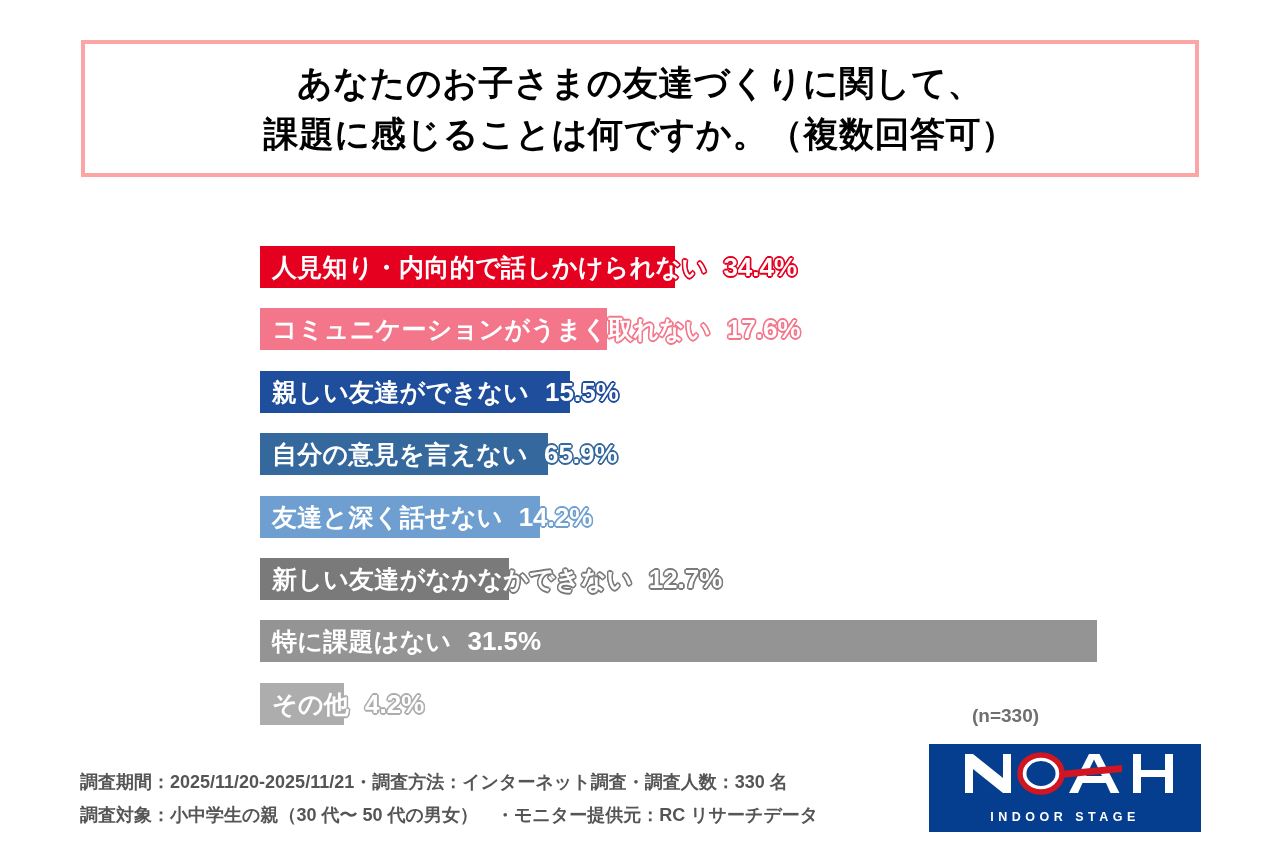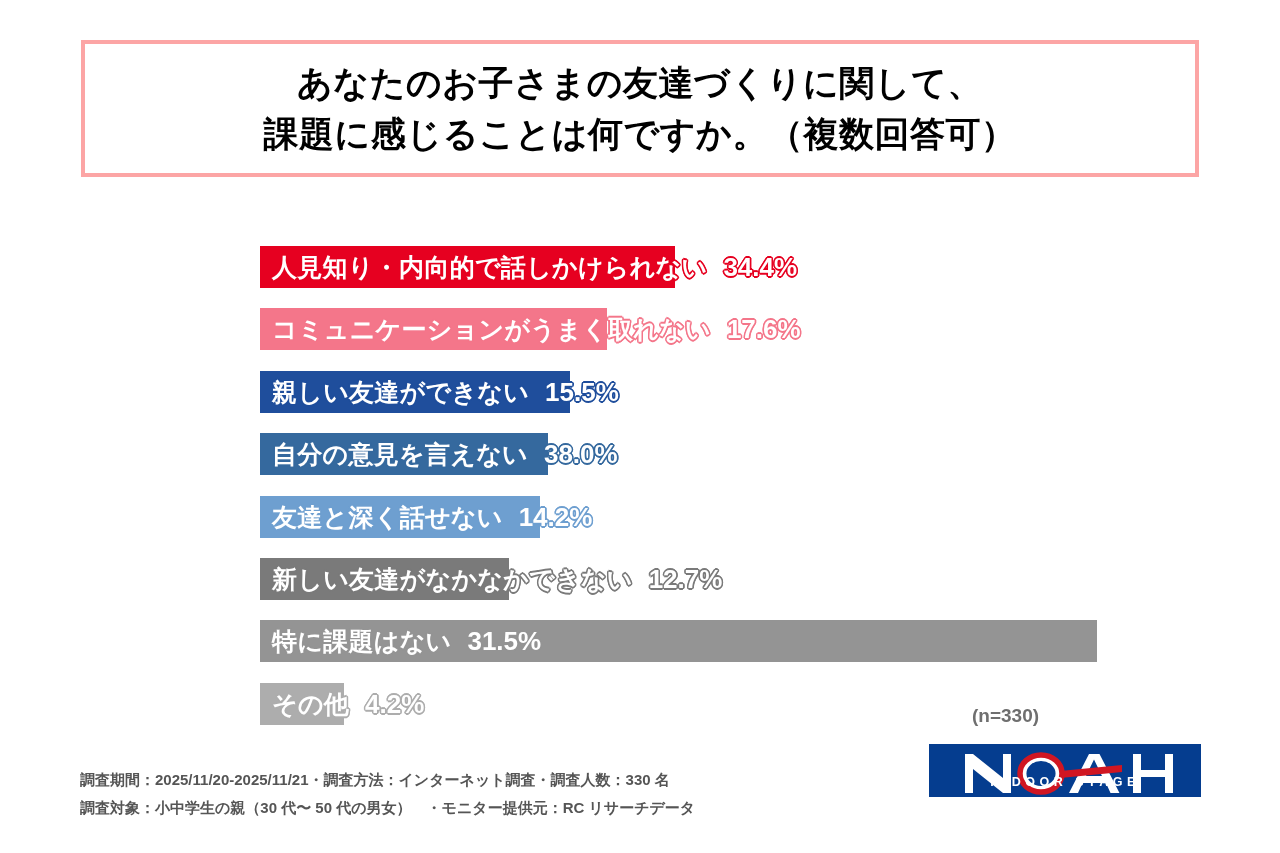--- a/index.html
+++ b/index.html
@@ -100,34 +100,34 @@
   }
 
   
   #footer-notes {
     position: absolute;
     left: 80px;
     top: 766px;
     width: 660px;
   }
   .footer-line {
-    font-size: 15px;
+    font-size: 18px;
     font-weight: bold;
     color: #555555;
     line-height: 1.85;
     white-space: nowrap;
   }
 
   
   #noah-logo {
     position: absolute;
     left: 929px;
     top: 744px;
     width: 272px;
-    height: 53px;
+    height: 88px;
     background: #053d8f;
     overflow: hidden;
   }
   #noah-logo svg { display: block; }
   #noah-tagline {
     position: absolute;
     left: 0;
     right: 0;
     bottom: 9px;
     text-align: center;
@@ -165,21 +165,21 @@
       <div class="bar-fill" style="width: 310px; background: rgb(31, 78, 156);"></div>
       <div class="bar-caption oc-navy">
         <span>親しい友達ができない</span>
         <span class="pct">15.5%</span>
       </div>
     </div>
     <div class="bar-row" style="top: 433px;">
       <div class="bar-fill" style="width: 288px; background: rgb(53, 105, 158);"></div>
       <div class="bar-caption oc-steel">
         <span>自分の意見を言えない</span>
-        <span class="pct">38.0%</span>
+        <span class="pct">65.9%</span>
       </div>
     </div>
     <div class="bar-row" style="top: 496px;">
       <div class="bar-fill" style="width: 280px; background: rgb(110, 159, 208);"></div>
       <div class="bar-caption oc-lblue">
         <span>友達と深く話せない</span>
         <span class="pct">14.2%</span>
       </div>
     </div>
     <div class="bar-row" style="top: 558px;">

